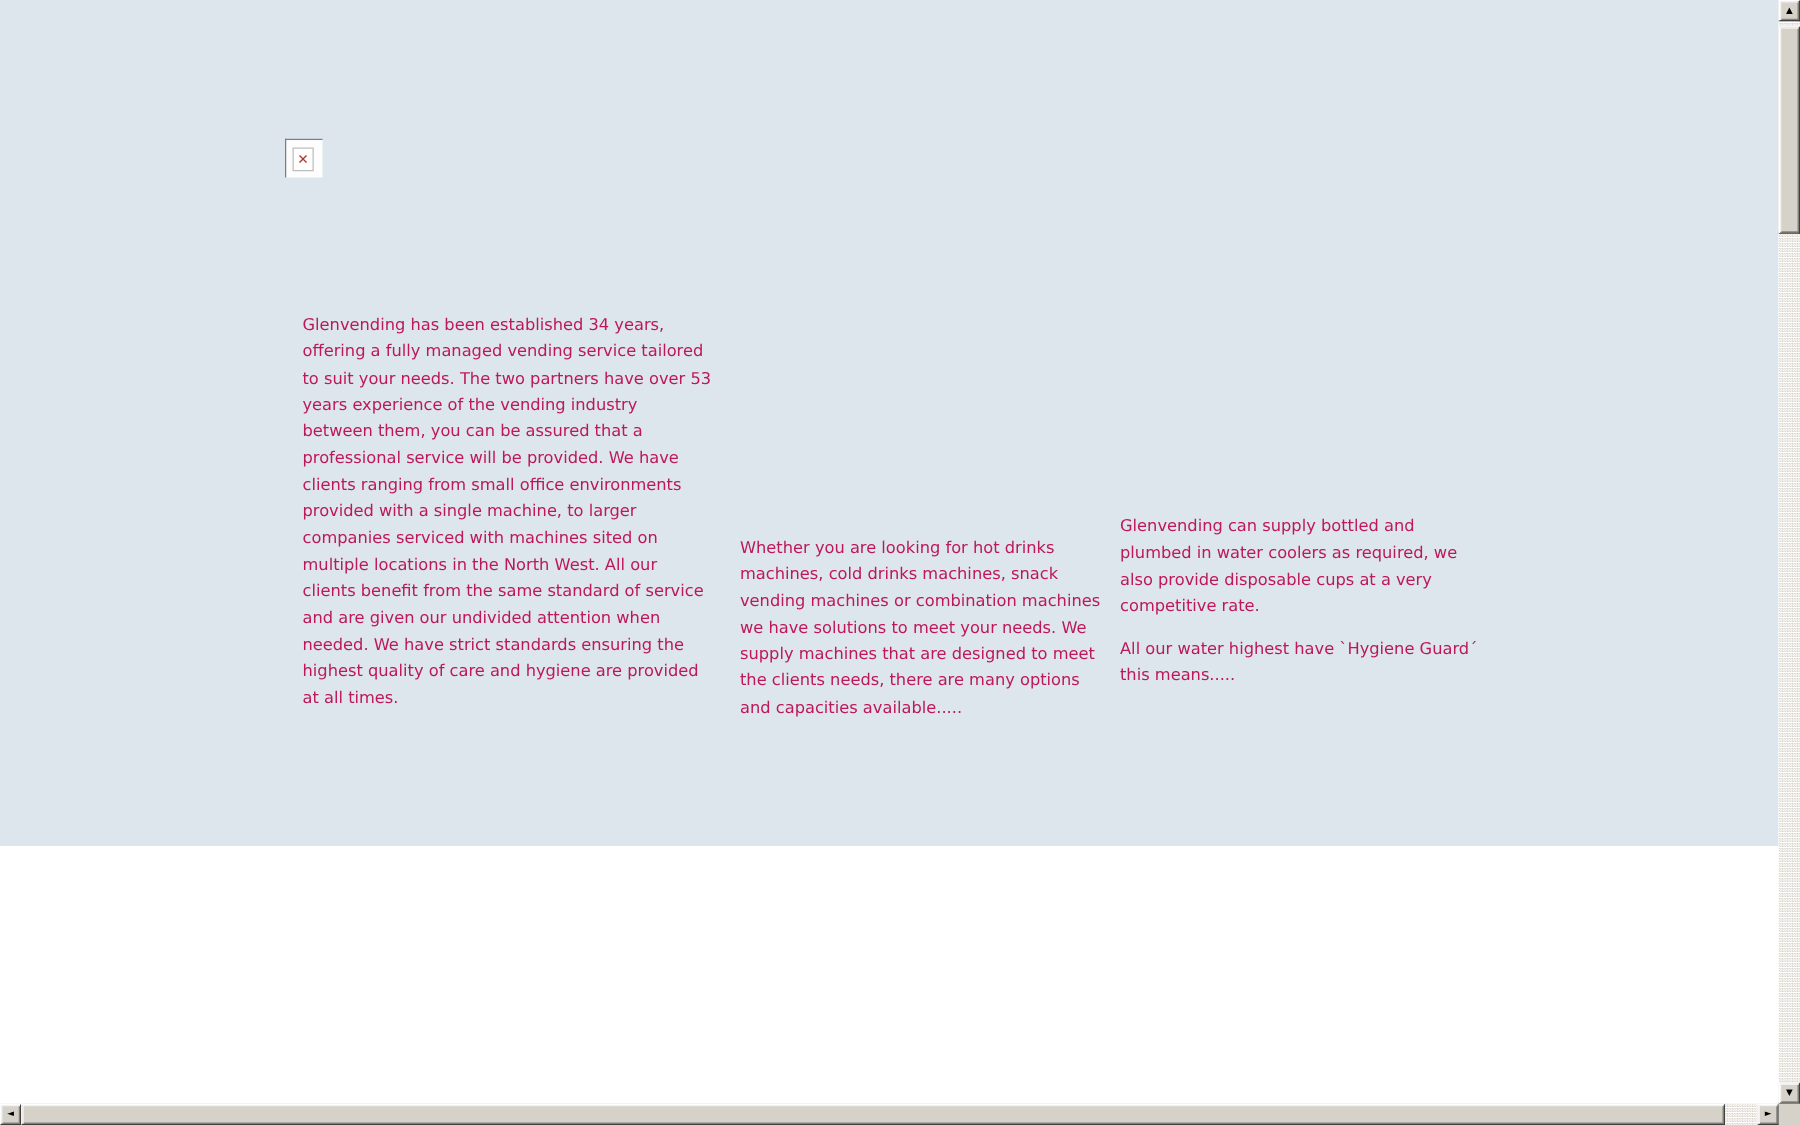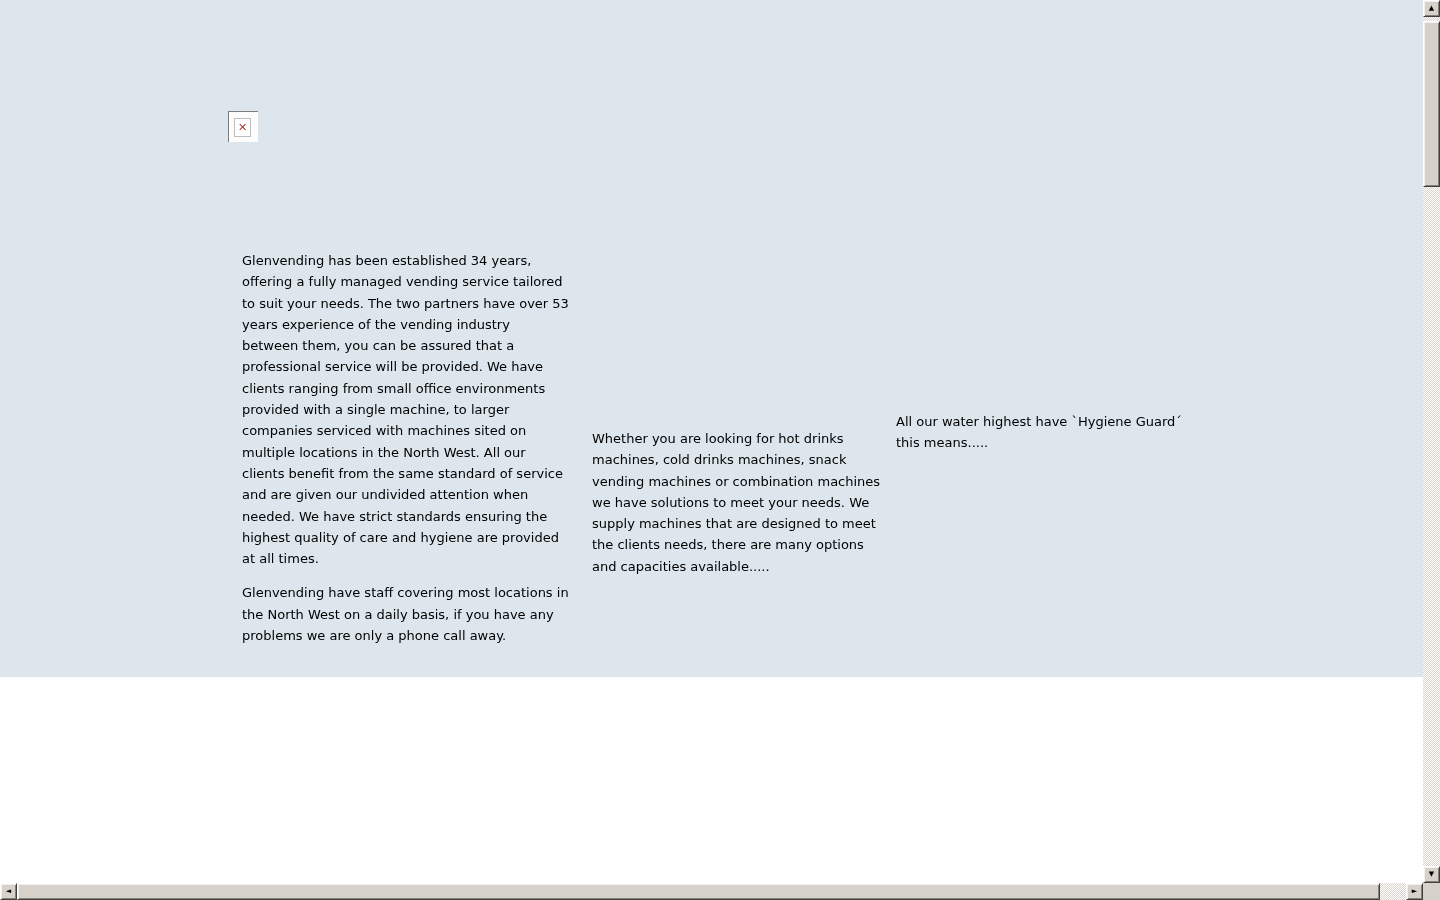--- a/index.html
+++ b/index.html
@@ -34,21 +34,21 @@
     width: 15px; height: 17px;
     background: #ffffff;
     border: 1px solid #bdbdbd;
     display: flex; align-items: center; justify-content: center;
     font-size: 11px; font-weight: bold; color: #b23737;
     line-height: 1;
   }
   
   .col {
     position: absolute;
-    font-size: 13px; line-height: 21.3px; color: #000000;
+    font-size: 13px; line-height: 21.3px; color: #be185d;
   }
   .col p { margin: 0 0 13px 0; }
   .col-1 { left: 242px; top: 250px; width: 327px; }
   .col-2 { left: 592px; top: 428px; width: 290px; }
   .col-3 { left: 896px; top: 411px; width: 294px; }
   
   .footer { position: absolute; left: 0; top: 677px; width: 1423px; height: 206px; background: #ffffff; }
   .sb-btn, .sb-thumb {
     position: absolute; background: #d6d2ca;
     border: 1px solid; border-color: #ffffff #404040 #404040 #ffffff;
@@ -86,28 +86,28 @@
 <div class="viewport">
 
   <div class="blue-section">
 
     <div class="broken-img">
       <div class="inner">✕</div>
     </div>
 
     <div class="col col-1">
       <p>Glenvending has been established 34 years, offering a fully managed vending service tailored to suit your needs. The two partners have over 53 years experience of the vending industry between them, you can be assured that a professional service will be provided. We have clients ranging from small office environments provided with a single machine, to larger companies serviced with machines sited on multiple locations in the North West. All our clients benefit from the same standard of service and are given our undivided attention when needed. We have strict standards ensuring the highest quality of care and hygiene are provided at all times.</p>
-      <p>Glenvending have staff covering most locations in the North West on a daily basis, if you have any problems we are only a phone call away.</p>
     </div>
 
     <div class="col col-2">
       <p>Whether you are looking for hot drinks machines, cold drinks machines, snack vending machines or combination machines we have solutions to meet your needs. We supply machines that are designed to meet the clients needs, there are many options and capacities available.....</p>
     </div>
 
     <div class="col col-3">
+      <p>Glenvending can supply bottled and plumbed in water coolers as required, we also provide disposable cups at a very competitive rate.</p>
       <p>All our water highest have `Hygiene Guard´ this means.....</p>
     </div>
 
   </div>
 
   <div class="footer">
 
     
 
     

